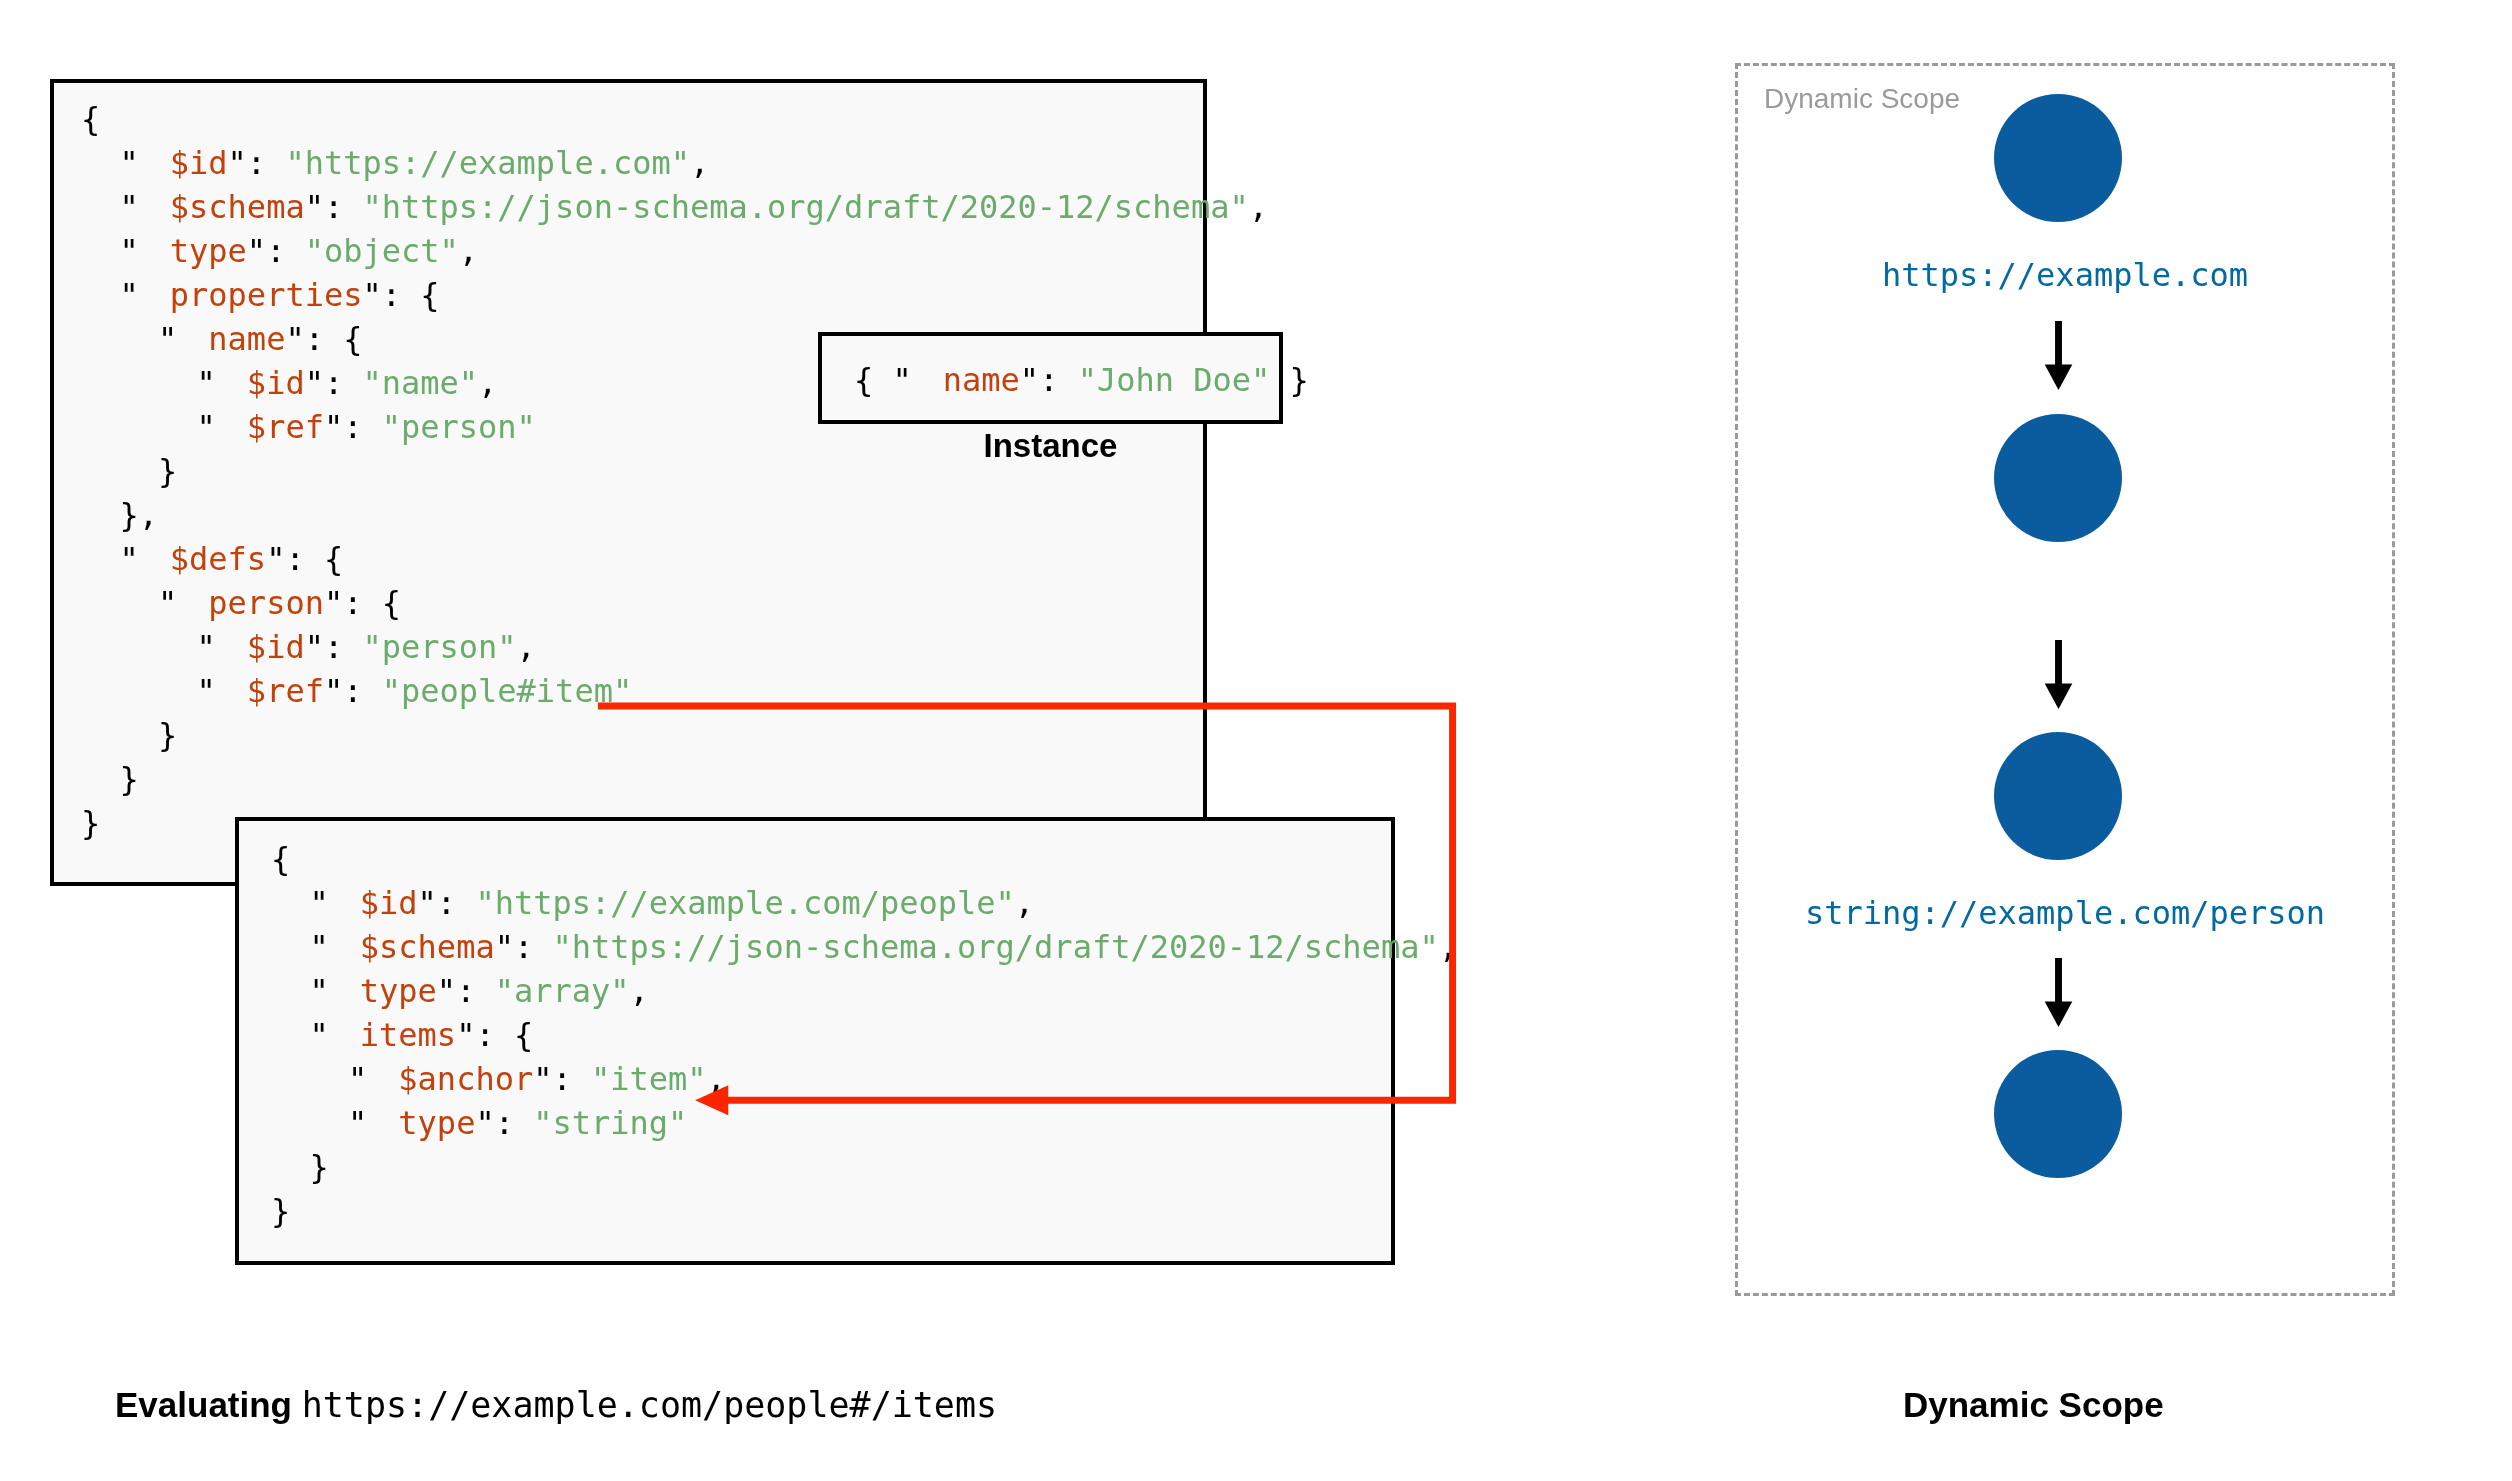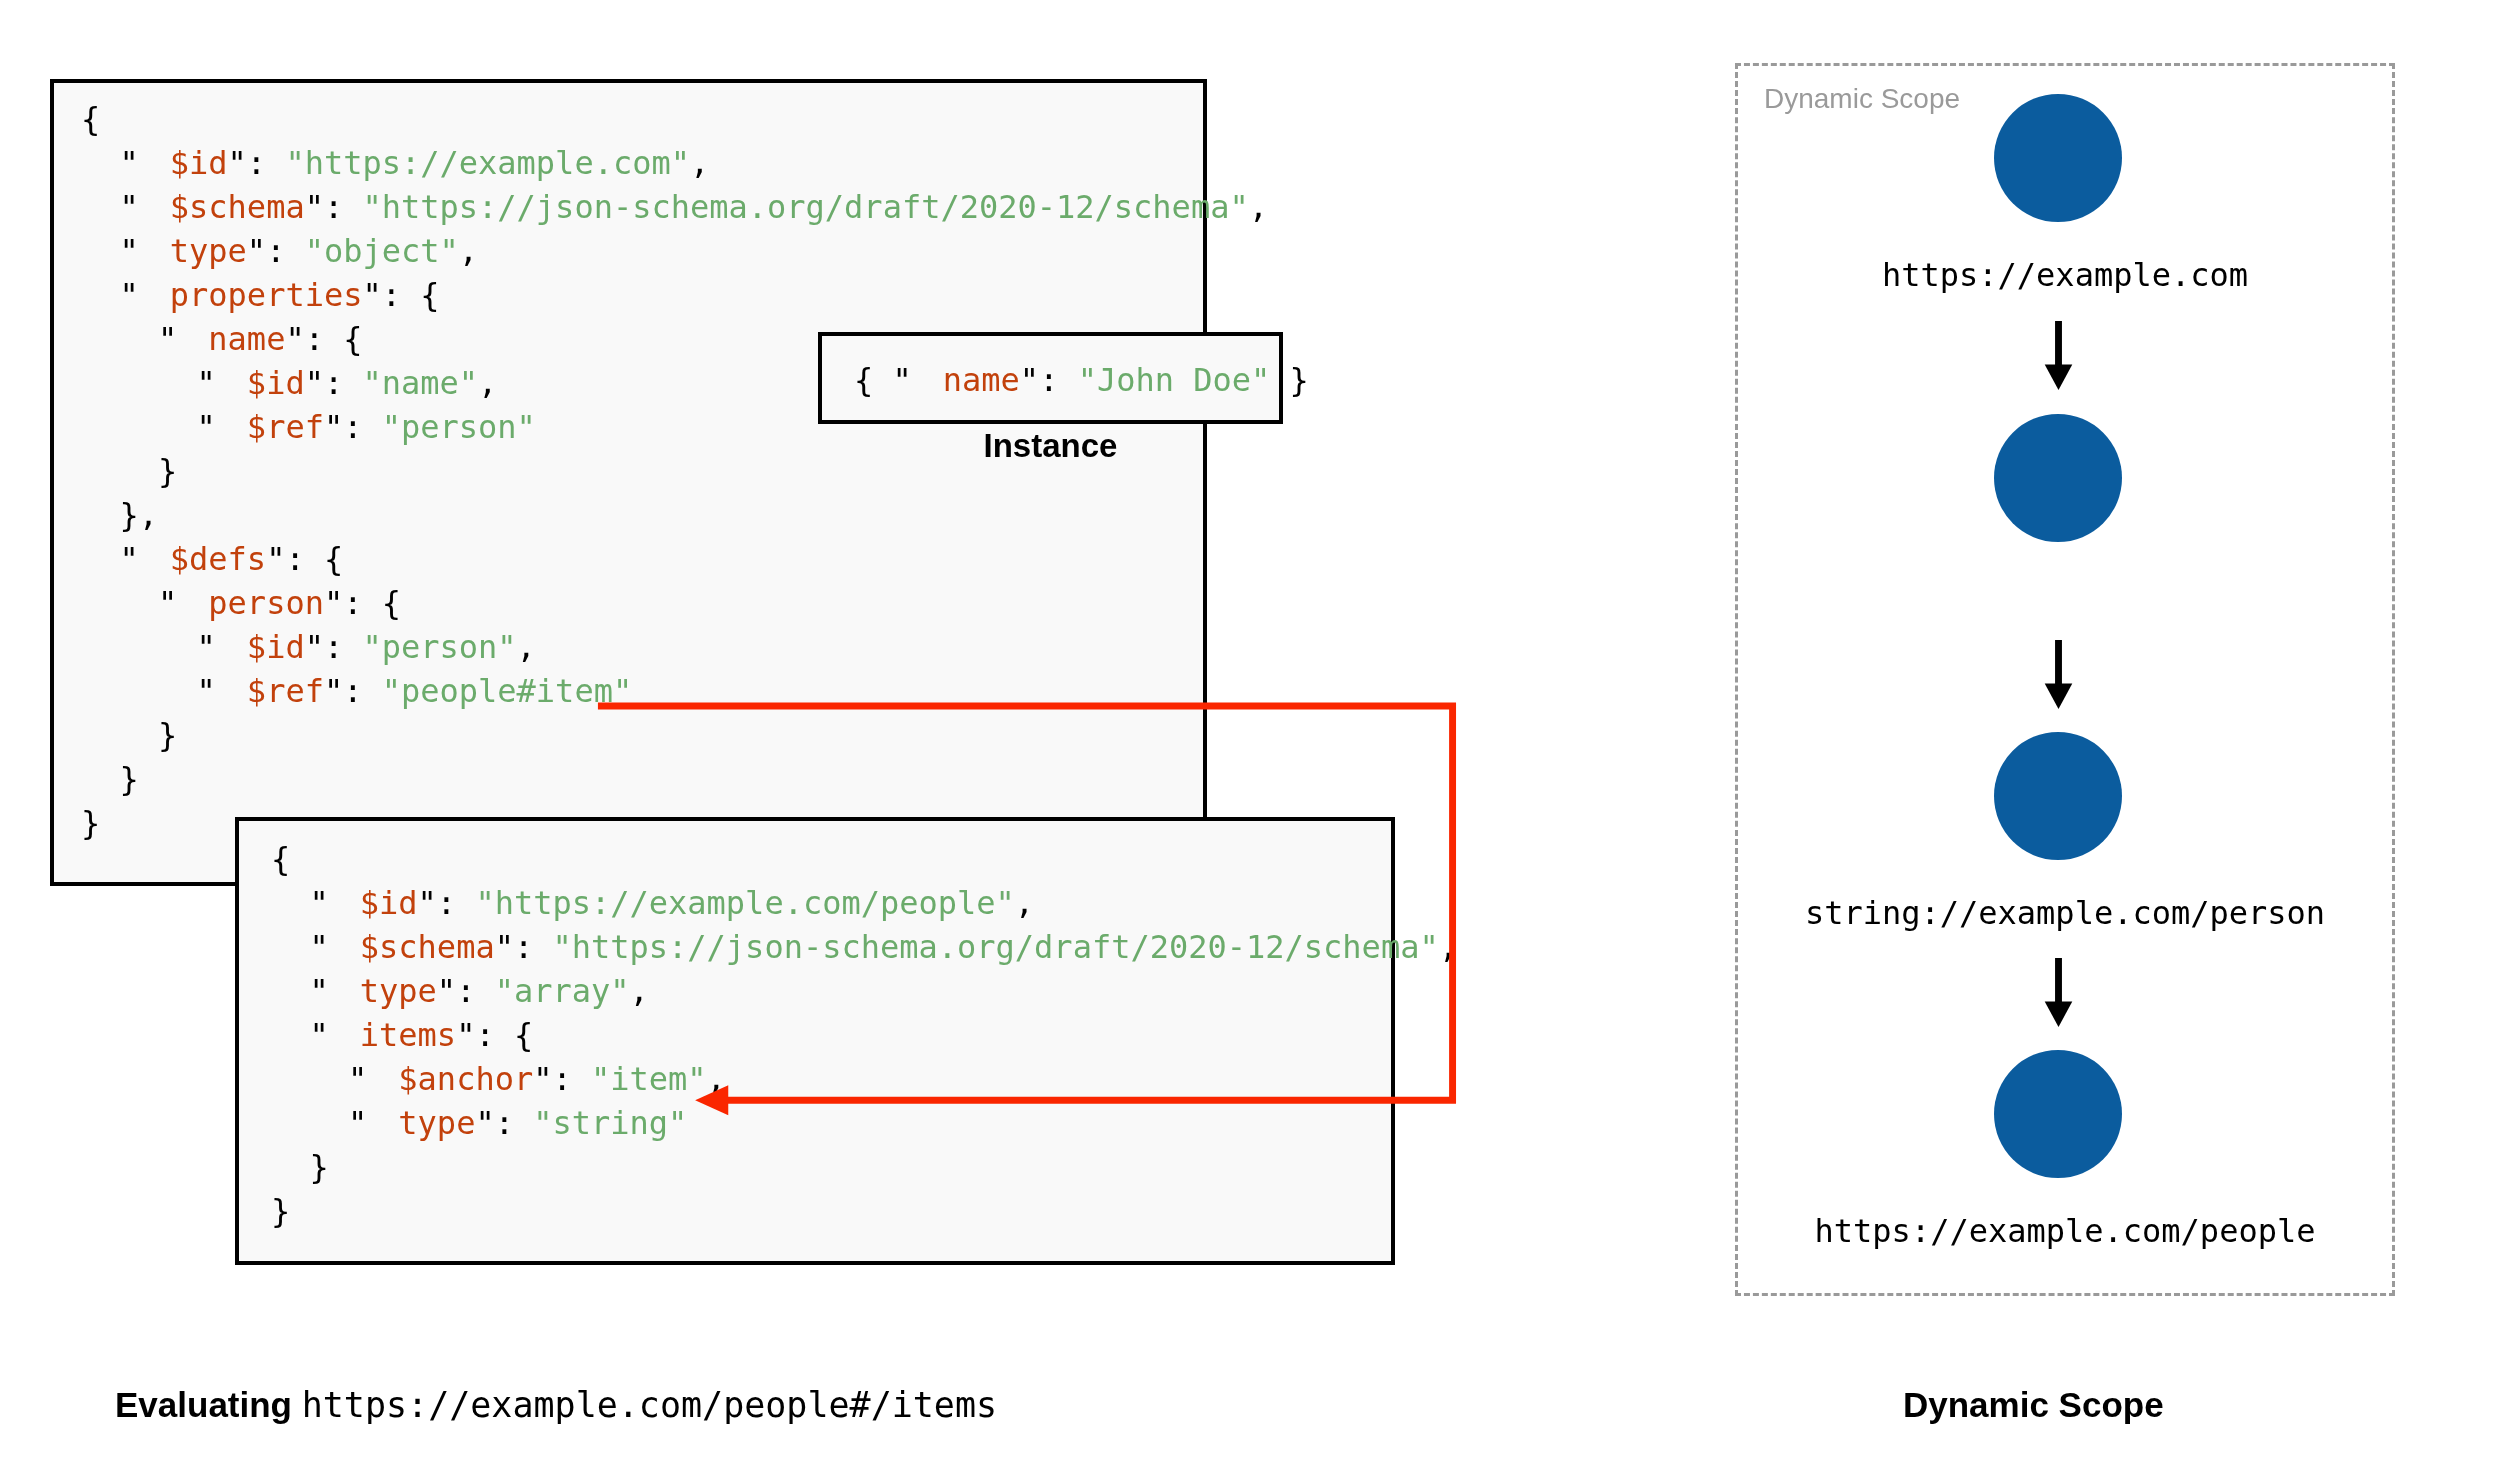--- a/index.html
+++ b/index.html
@@ -59,21 +59,21 @@
     position:absolute;left:1764px;top:83px;
     font-size:28px;color:#9a9a9a;font-family:"Liberation Sans",sans-serif;
   }
   .node-circle{
     position:absolute;width:128px;height:128px;border-radius:50%;
     background:#0b5c9e;
   }
   .node-label{
     position:absolute;width:660px;left:1735px;text-align:center;
     font-family:"DejaVu Sans Mono","Liberation Mono",monospace;
-    font-size:32px;color:#000000;white-space:nowrap;
+    font-size:32px;color:#0369a1;white-space:nowrap;
   }
   .flow-arrow{position:absolute;left:2037px;width:43px;height:69px;}
 </style>
 </head>
 <body>
 
 <div class="stage">
 
   <div class="codebox" id="schema-root-box">
     <div class="code"><div><span></span><span class="p">{</span></div><div><span>  </span><span class="p">"</span><span class="k">$id</span><span class="p">"</span><span class="p">: </span><span class="v">"https://example.com"</span><span class="p">,</span></div><div><span>  </span><span class="p">"</span><span class="k">$schema</span><span class="p">"</span><span class="p">: </span><span class="v">"https://json-schema.org/draft/2020-12/schema"</span><span class="p">,</span></div><div><span>  </span><span class="p">"</span><span class="k">type</span><span class="p">"</span><span class="p">: </span><span class="v">"object"</span><span class="p">,</span></div><div><span>  </span><span class="p">"</span><span class="k">properties</span><span class="p">"</span><span class="p">: {</span></div><div><span>    </span><span class="p">"</span><span class="k">name</span><span class="p">"</span><span class="p">: {</span></div><div><span>      </span><span class="p">"</span><span class="k">$id</span><span class="p">"</span><span class="p">: </span><span class="v">"name"</span><span class="p">,</span></div><div><span>      </span><span class="p">"</span><span class="k">$ref</span><span class="p">"</span><span class="p">: </span><span class="v">"person"</span></div><div><span>    </span><span class="p">}</span></div><div><span>  </span><span class="p">},</span></div><div><span>  </span><span class="p">"</span><span class="k">$defs</span><span class="p">"</span><span class="p">: {</span></div><div><span>    </span><span class="p">"</span><span class="k">person</span><span class="p">"</span><span class="p">: {</span></div><div><span>      </span><span class="p">"</span><span class="k">$id</span><span class="p">"</span><span class="p">: </span><span class="v">"person"</span><span class="p">,</span></div><div><span>      </span><span class="p">"</span><span class="k">$ref</span><span class="p">"</span><span class="p">: </span><span class="v">"people#item"</span></div><div><span>    </span><span class="p">}</span></div><div><span>  </span><span class="p">}</span></div><div><span></span><span class="p">}</span></div></div>
@@ -96,21 +96,20 @@
   <div id="scope-box"></div>
   <div id="scope-legend">Dynamic Scope</div>
 
   <div class="node-circle" style="left:1994px;top:94px;"></div>
   <div class="node-circle" style="left:1994px;top:414px;"></div>
   <div class="node-circle" style="left:1994px;top:732px;"></div>
   <div class="node-circle" style="left:1994px;top:1050px;"></div>
 
   <div class="node-label" style="top:256px;">https://example.com</div>
   <div class="node-label" style="top:894px;">string://example.com/person</div>
-  <div class="node-label" style="top:1212px;">https://example.com/people</div>
 
   <svg class="flow-arrow" style="top:321px;" viewBox="0 0 80 130">
     <line x1="40" y1="0" x2="40" y2="92" stroke="#000" stroke-width="13"></line>
     <polygon points="40,130 14,82 66,82" fill="#000"></polygon>
   </svg>
   <svg class="flow-arrow" style="top:640px;" viewBox="0 0 80 130">
     <line x1="40" y1="0" x2="40" y2="92" stroke="#000" stroke-width="13"></line>
     <polygon points="40,130 14,82 66,82" fill="#000"></polygon>
   </svg>
   <svg class="flow-arrow" style="top:958px;" viewBox="0 0 80 130">

